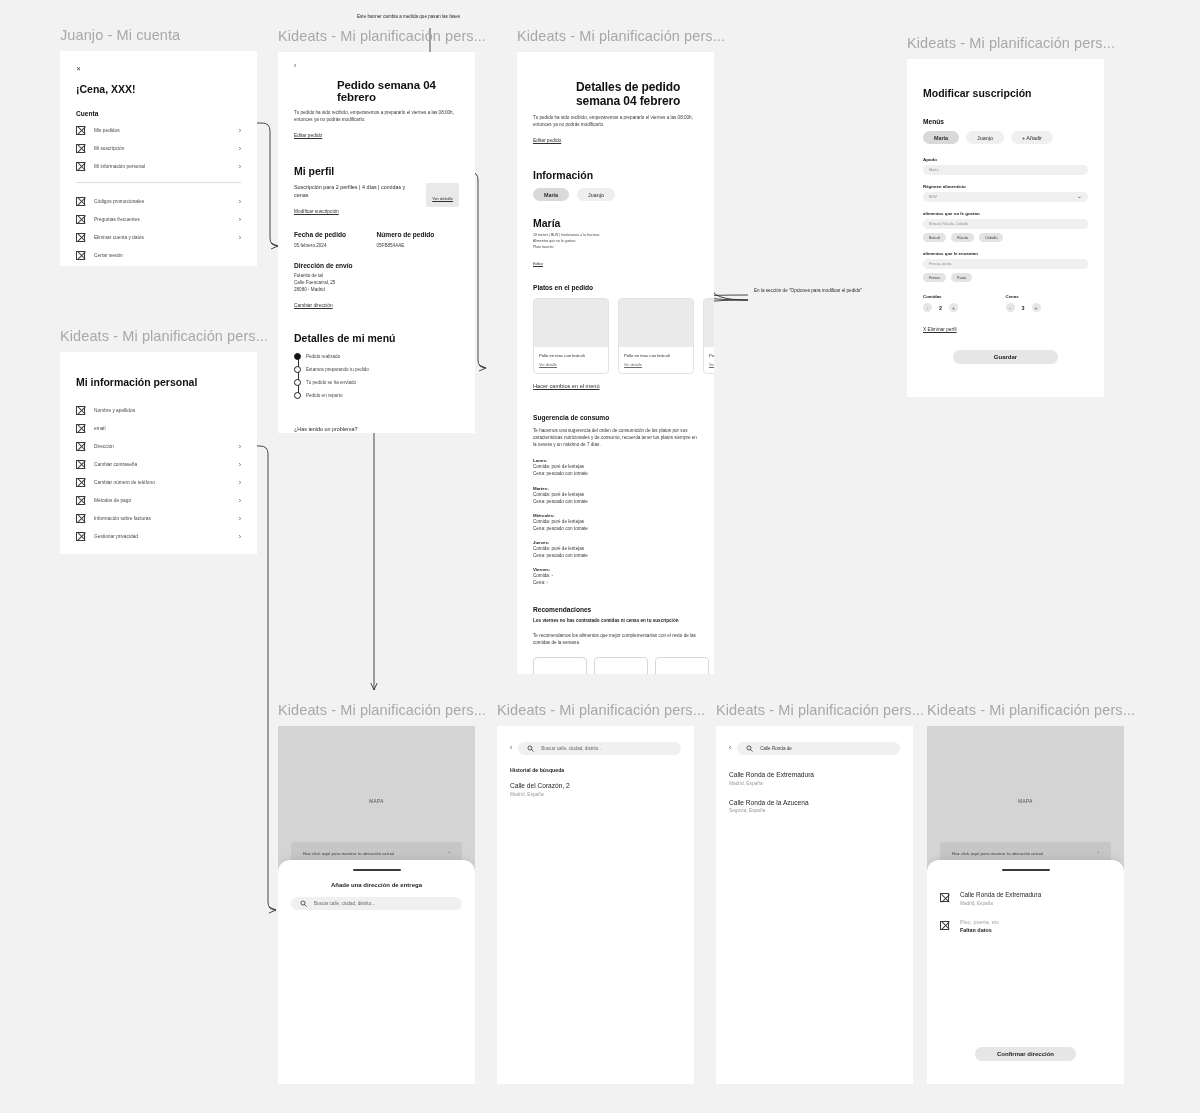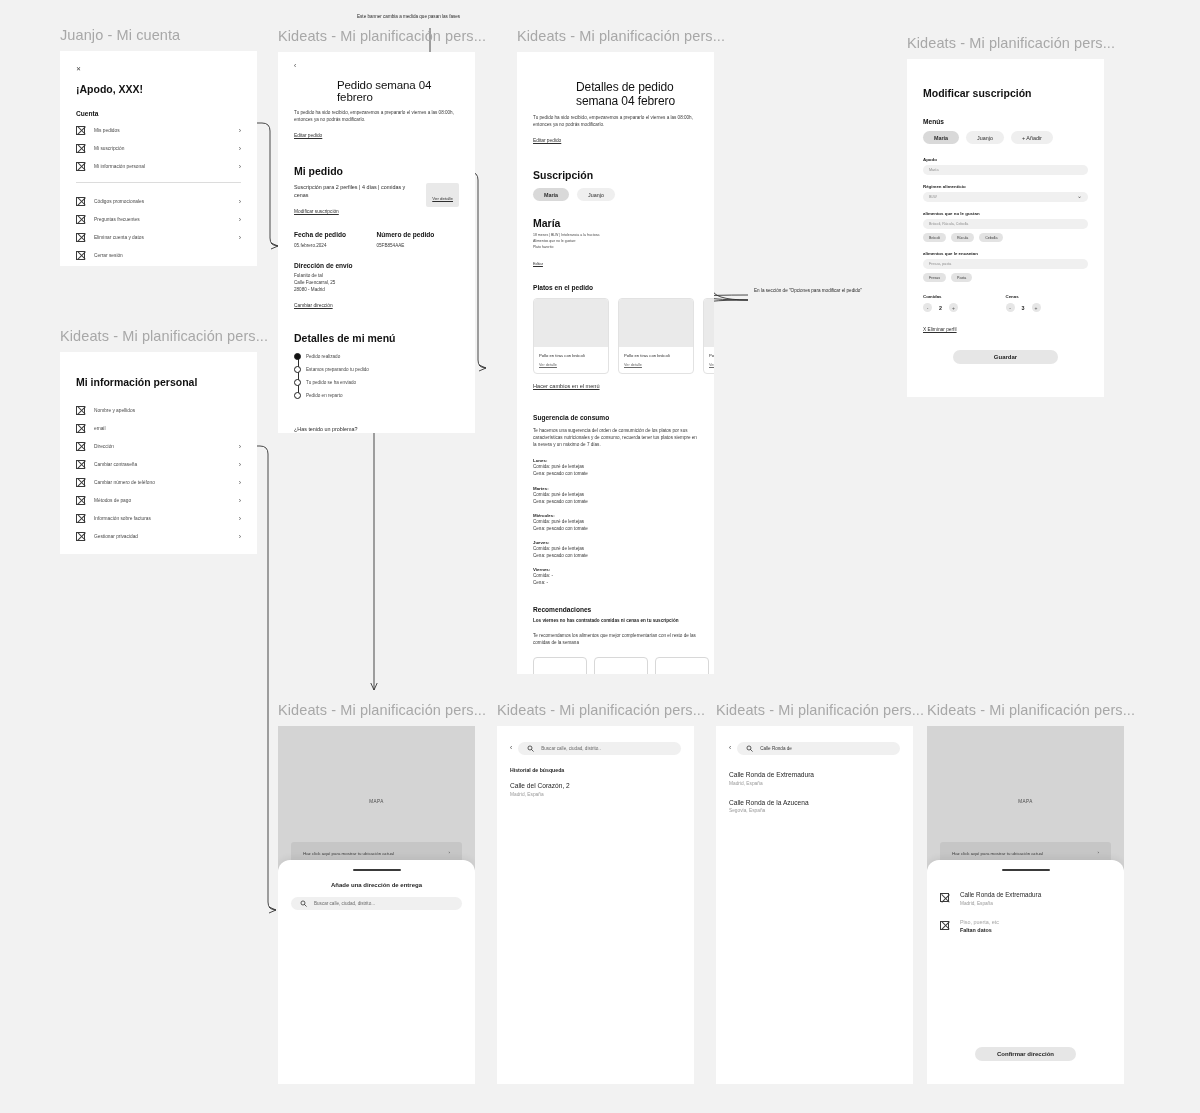--- a/index.html
+++ b/index.html
@@ -22,21 +22,21 @@
     height: 17px;
   }
   .screen {
     background: #ffffff;
     width: 100%;
     position: relative;
     overflow: hidden;
   }
 
   
-  .h1 { font-size: 11.5px; font-weight: normal; color: #111; letter-spacing: -.1px; padding-left: 43px; }
+  .h1 { font-size: 11.5px; font-weight: bold; color: #111; letter-spacing: -.1px; padding-left: 43px; }
   .h2 { font-size: 10.5px; font-weight: bold; color: #111; }
   .h3 { font-size: 6.6px; font-weight: bold; color: #111; }
   .body-s { font-size: 4.6px; color: #3a3a3a; line-height: 1.55; }
   .link {
     font-size: 4.8px; color: #2f2f2f; text-decoration: underline;
     display: inline-block; cursor: pointer;
   }
   .link-m { font-size: 5.6px; }
 
   
@@ -201,21 +201,21 @@
     <path d="M276 910 l-7 -3 M276 910 l-7 3"></path>
   </svg>
 
   <div class="anno" style="left:357px; top:14px;">Este banner cambia a medida que pasan las fases</div>
   <div class="anno" style="left:754px; top:288px;">En la sección de "Opciones para modificar el pedido"</div>
 
   <div class="frame" style="left:60px; top:27px; width:197px;">
     <div class="frame-title">Juanjo - Mi cuenta</div>
     <div class="screen" style="height:215px; padding:14px 16px;">
       <div style="font-size:6px;color:#3a3a3a;cursor:pointer;">✕</div>
-      <div class="h2" style="margin-top:11px;">¡Apodo, XXX!</div>
+      <div class="h2" style="margin-top:11px;">¡Cena, XXX!</div>
       <div class="h3" style="margin-top:15px;margin-bottom:4px;">Cuenta</div>
 
       <div class="row">
         <span class="ico"></span>
         <span class="lbl">Mis pedidos</span>
         <span class="chev">›</span>
       </div>
       <div class="row">
         <span class="ico"></span>
         <span class="lbl">Mi suscripción</span>
@@ -300,21 +300,21 @@
   </div>
 
   <div class="frame" style="left:278px; top:28px; width:197px;">
     <div class="frame-title">Kideats - Mi planificación pers...</div>
     <div class="screen" style="height:381px; padding:11px 16px;">
       <div class="back-c">‹</div>
       <div class="h1" style="margin-top:9px;">Pedido semana 04 febrero</div>
       <div class="body-s" style="margin-top:6px;">Tu pedido ha sido recibido, empezaremos a prepararlo el viernes a las 08:00h, entonces ya no podrás modificarlo.</div>
       <div class="link" style="margin-top:9px;">Editar pedido</div>
 
-      <div class="h2" style="margin-top:24px;">Mi pedido</div>
+      <div class="h2" style="margin-top:24px;">Mi perfil</div>
       <div style="display:flex;align-items:flex-start;gap:6px;margin-top:6px;">
         <div style="flex:1;">
           <div style="font-size:5.4px;color:#2c2c2c;line-height:1.55;">Suscripción para 2 perfiles | 4 días | comidas y cenas</div>
           <div class="link" style="margin-top:5px;">Modificar suscripción</div>
         </div>
         <div style="background:#e9e9e9;padding:3px 6px;border-radius:2px;">
           <span class="link" style="font-size:4.4px;">Ver detalle</span>
         </div>
       </div>
 
@@ -361,21 +361,21 @@
     </div>
   </div>
 
   <div class="frame" style="left:517px; top:28px; width:197px;">
     <div class="frame-title">Kideats - Mi planificación pers...</div>
     <div class="screen" style="height:622px; padding:28px 16px 14px;">
       <div class="h1" style="font-size:12px;">Detalles de pedido semana 04 febrero</div>
       <div class="body-s" style="margin-top:6px;">Tu pedido ha sido recibido, empezaremos a prepararlo el viernes a las 08:00h, entonces ya no podrás modificarlo.</div>
       <div class="link" style="margin-top:9px;">Editar pedido</div>
 
-      <div class="h2" style="margin-top:23px;margin-bottom:7px;">Suscripción</div>
+      <div class="h2" style="margin-top:23px;margin-bottom:7px;">Información</div>
       <div style="display:flex;gap:8px;">
         <span class="pill sel">María</span>
         <span class="pill">Juanjo</span>
       </div>
 
       <div class="h2" style="margin-top:16px;">María</div>
       <div style="font-size:3.5px;color:#4a4a4a;line-height:1.65;margin-top:4px;">18 meses | BLW | Intolerancia a la fructosa</div>
       <div style="font-size:3.5px;color:#4a4a4a;line-height:1.65;">Alimentos que no le gustan:</div>
       <div style="font-size:3.5px;color:#4a4a4a;line-height:1.65;">Plato favorito</div>
       <div class="link" style="font-size:3.8px;margin-top:5px;">Editar</div>

